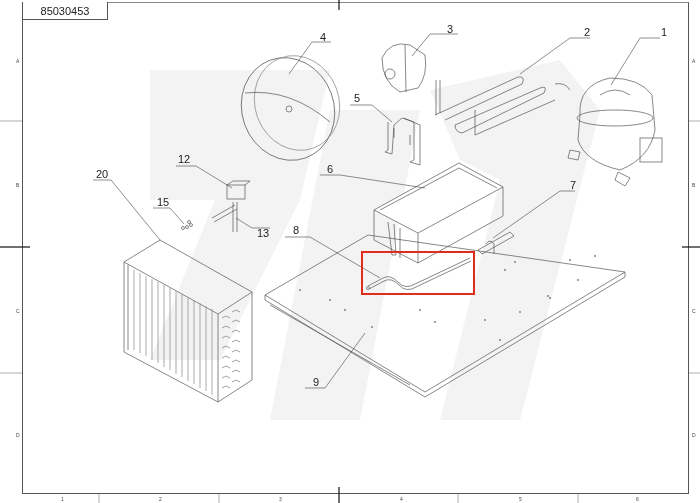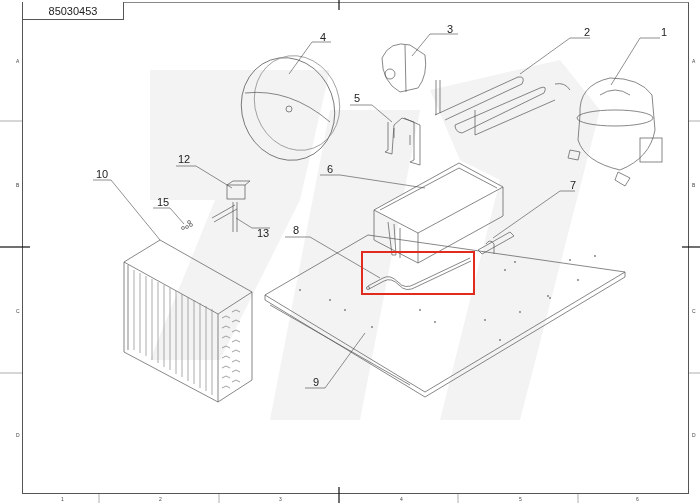--- a/index.html
+++ b/index.html
@@ -1,19 +1,19 @@
 <!DOCTYPE html>
 <html><head>
 <meta charset="utf-8">
 <style>
   html,body{margin:0;padding:0;background:#fff;}
   body{width:700px;height:503px;position:relative;overflow:hidden;font-family:"Liberation Sans",sans-serif;}
   .sheet{position:absolute;left:0;top:0;width:700px;height:503px;background:#fff;}
   .frame{position:absolute;left:22px;top:2px;width:667px;height:492px;border:1px solid #555;border-top:1px solid #888;box-sizing:border-box;}
-  .title-box{position:absolute;left:22px;top:2px;width:102px;height:18px;border:1px solid #555;border-top:none;box-sizing:border-box;font-size:11px;display:flex;align-items:center;justify-content:center;color:#222;background:#fff;}
+  .title-box{position:absolute;left:22px;top:2px;width:86px;height:18px;border:1px solid #555;border-top:none;box-sizing:border-box;font-size:11px;display:flex;align-items:center;justify-content:center;color:#222;background:#fff;}
   .zone-label{position:absolute;font-size:5px;color:#444;}
   .callout{position:absolute;font-size:11px;color:#222;line-height:1;}
   svg.drawing{position:absolute;left:0;top:0;}
   .highlight{position:absolute;border:2px solid #e02b1f;box-sizing:border-box;}
 </style>
 </head>
 <body>
 
 <div class="sheet">
 
@@ -226,20 +226,20 @@
 
   <span class="callout" style="left:661px;top:27px">1</span>
   <span class="callout" style="left:584px;top:27px">2</span>
   <span class="callout" style="left:447px;top:24px">3</span>
   <span class="callout" style="left:320px;top:32px">4</span>
   <span class="callout" style="left:354px;top:93px">5</span>
   <span class="callout" style="left:327px;top:164px">6</span>
   <span class="callout" style="left:570px;top:180px">7</span>
   <span class="callout" style="left:293px;top:225px">8</span>
   <span class="callout" style="left:313px;top:377px">9</span>
-  <span class="callout" style="left:96px;top:169px">10</span>
+  <span class="callout" style="left:96px;top:169px">20</span>
   <span class="callout" style="left:157px;top:197px">15</span>
   <span class="callout" style="left:178px;top:154px">12</span>
   <span class="callout" style="left:257px;top:228px">13</span>
 
   <div class="highlight" style="left:361px;top:251px;width:114px;height:44px"></div>
 
 </div>
 
 </body></html>

